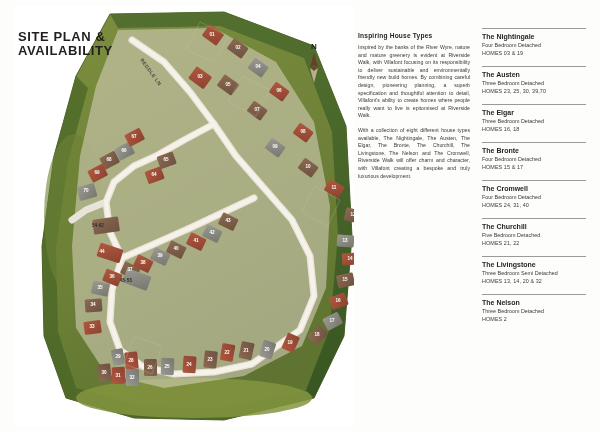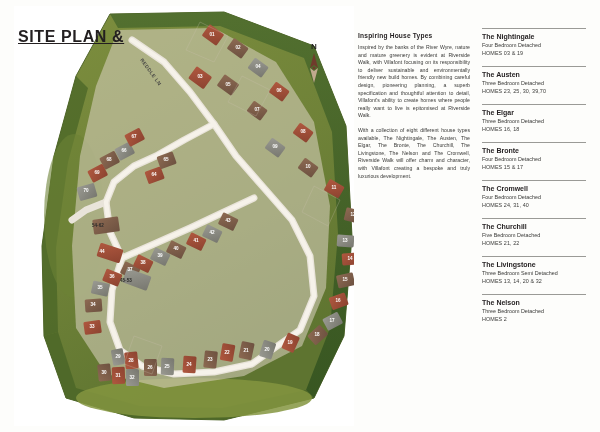--- a/index.html
+++ b/index.html
@@ -21,26 +21,25 @@
   }
 
   
   .title-block {
     position: absolute;
     left: 18px; top: 30px;
     width: 110px;
   }
   .title-block .line1,
   .title-block .line2 {
-    font-size: 16px;
+    font-size: 13px;
     font-weight: bold;
     letter-spacing: 0.6px;
     line-height: 14px;
     color: #231f20;
-    text-decoration: underline;
   }
 
   
   .map {
     position: absolute;
     left: 14px; top: 6px;
     width: 340px; height: 420px;
     overflow: hidden;
   }
   .map svg { display: block; }
@@ -313,20 +312,21 @@
           <text class="plot-num" x="72" y="186" text-anchor="middle">70</text>
         </g>
 
       <text class="plot-dark" x="78" y="221">54-62</text>
       <text class="plot-dark" x="106" y="276">45-53</text>
     </svg>
   </div>
 
   <div class="title-block">
     <div class="line1">SITE PLAN &amp;</div>
+    <div class="line2">AVAILABILITY</div>
   </div>
 
   <div class="north">
     <div class="n-letter">N</div>
     <svg width="26" height="34" viewBox="0 0 26 34">
       <polygon points="13,2 17,17 13,14 9,17" fill="#6f3b2c"></polygon>
       <polygon points="13,32 17,17 13,20 9,17" fill="#c0a98e"></polygon>
       <circle cx="13" cy="17" r="1.6" fill="#6f3b2c"></circle>
     </svg>
   </div>

